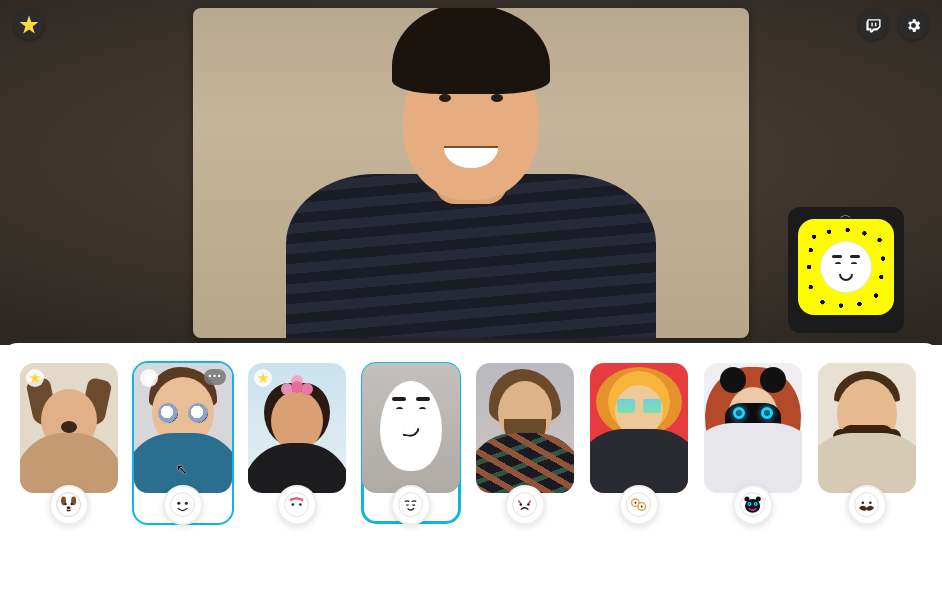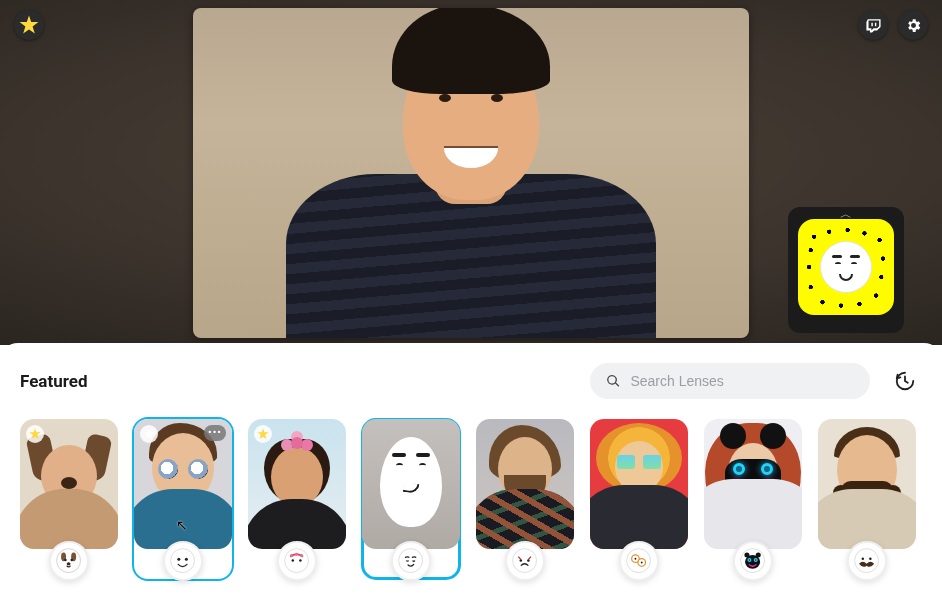--- a/index.html
+++ b/index.html
@@ -373,37 +373,20 @@
             <div class="sf-brow r"></div>
           <div class="sf-eye l"></div>
             <div class="sf-eye r"></div>
           <div class="sf-mouth"></div>
         </div>
       </div>
     </div>
   </div>
 
   <div class="panel">
-    <div class="panel-header">
-      <div class="section-title">Featured</div>
-      <div class="spacer"></div>
-      <div class="search-wrap">
-        <svg viewBox="0 0 24 24">
-            <path d="M10 2a8 8 0 105.3 14l5.4 5.4 1.4-1.4-5.4-5.4A8 8 0 0010 2zm0 2a6 6 0 110 12 6 6 0 010-12z"></path>
-          </svg>
-        <input class="search-input" placeholder="Search Lenses" style="">
-      </div>
-      <div class="history-btn">
-        <svg viewBox="0 0 24 24">
-            <path d="M12 3a9 9 0 109 9" stroke-linecap="round"></path>
-            <path d="M12 7v5l3 2" stroke-linecap="round"></path>
-            <path d="M4 5l-1 4 4-1" stroke-linecap="round" stroke-linejoin="round"></path>
-          </svg>
-      </div>
-    </div>
 
     <div class="carousel">
 
       <div class="lens-card c1">
         <div class="thumb">
           <div class="tcard">
               <div class="tbg"></div>
             <div class="dog-ear l"></div>
               <div class="dog-ear r"></div>
             <div class="t-head"></div>

